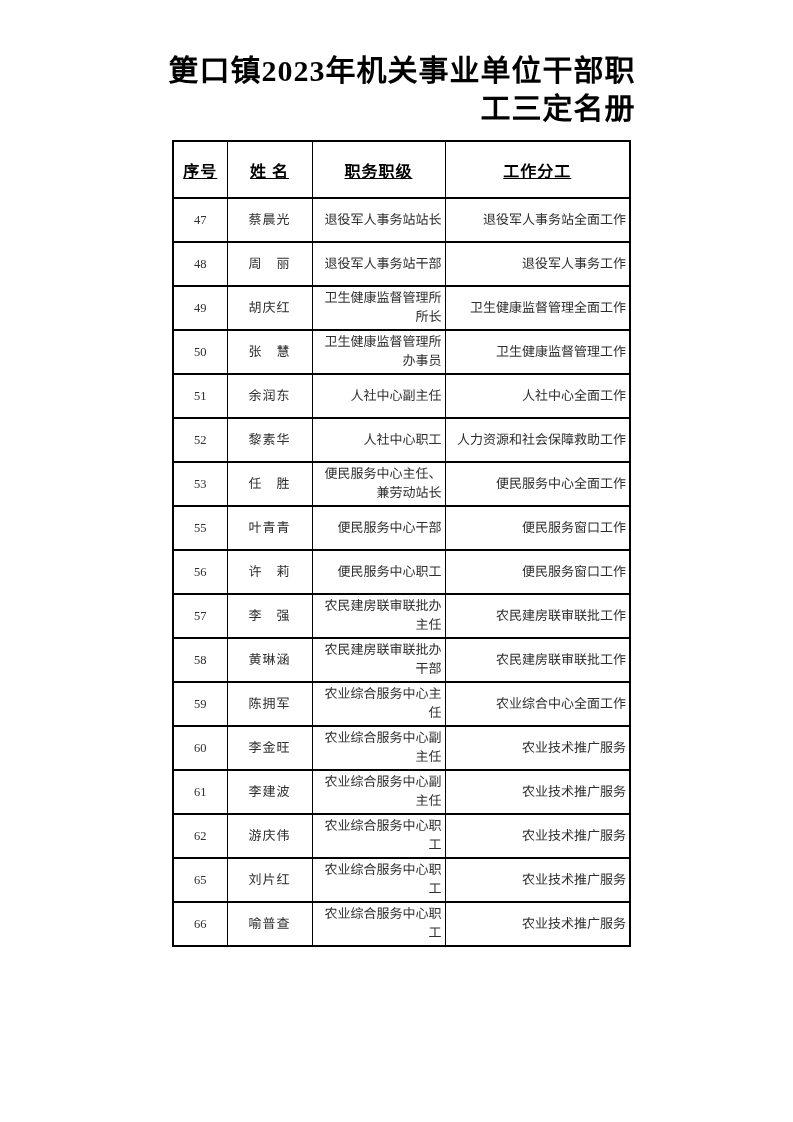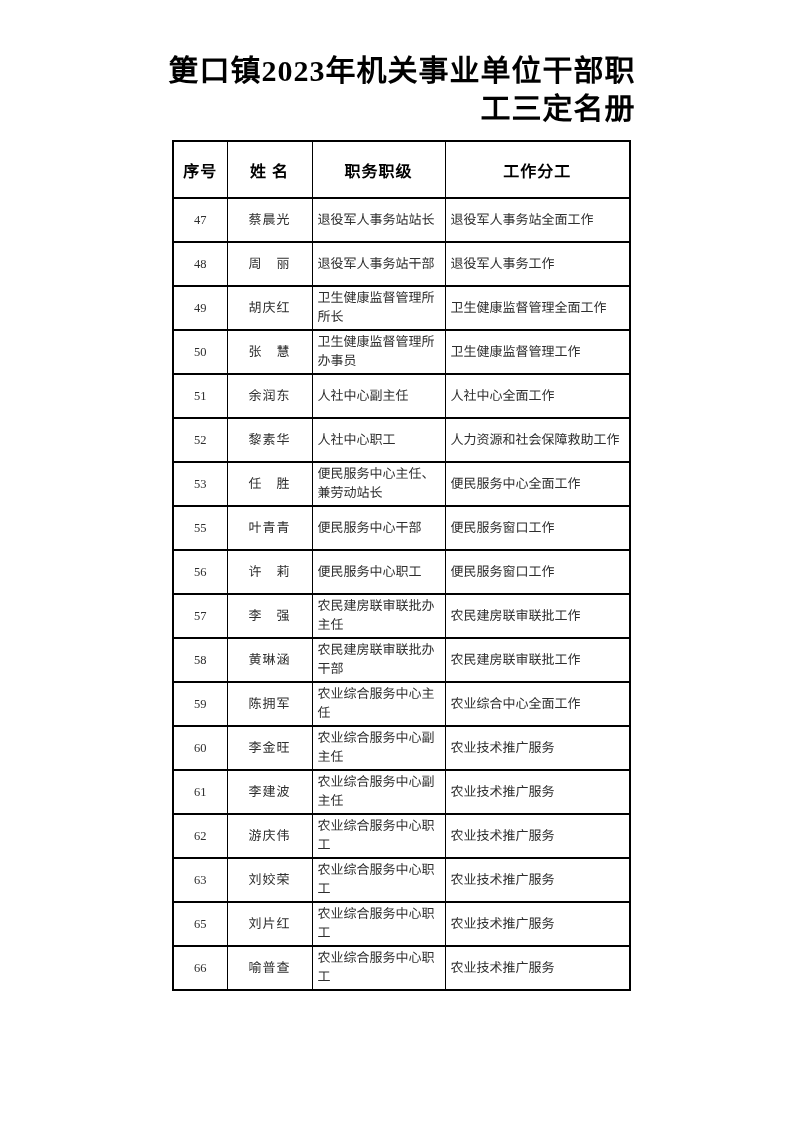--- a/index.html
+++ b/index.html
@@ -31,38 +31,38 @@
   }
   table.roster th, table.roster td {
     border-left: 1px solid #000;
     border-right: 1px solid #000;
     border-top: 2px solid #000;
     border-bottom: 2px solid #000;
     overflow: hidden;
     vertical-align: middle;
   }
   table.roster { border: 2px solid #000; }
-  thead tr { height: 57px; }
+  thead tr { height: 57px; text-decoration: underline; }
   tbody tr { height: 44px; }
   th {
     font-size: 16px;
     font-weight: bold;
     color: #000000;
     text-align: center;
     letter-spacing: 1px;
   }
   td {
     font-size: 13px;
     color: #2e2e2e;
     line-height: 1.45;
   }
   td.col-no   { text-align: center; font-size: 12.5px; }
   td.col-name { text-align: center; letter-spacing: 1px; }
   td.col-position, td.col-duty {
-    text-align: left;
+    text-align: right;
     padding: 2px 3px 2px 5px;
   }
 </style>
 </head>
 <body>
 
 <div class="page">
 
   <div class="doc-title">筻口镇2023年机关事业单位干部职工三定名册</div>
 
@@ -166,26 +166,20 @@
           <td class="col-position">农业综合服务中心副主任</td>
           <td class="col-duty">农业技术推广服务</td>
         </tr>
         <tr>
           <td class="col-no">62</td>
           <td class="col-name">游庆伟</td>
           <td class="col-position">农业综合服务中心职工</td>
           <td class="col-duty">农业技术推广服务</td>
         </tr>
         <tr>
-          <td class="col-no">63</td>
-          <td class="col-name">刘姣荣</td>
-          <td class="col-position">农业综合服务中心职工</td>
-          <td class="col-duty">农业技术推广服务</td>
-        </tr>
-        <tr>
           <td class="col-no">65</td>
           <td class="col-name">刘片红</td>
           <td class="col-position">农业综合服务中心职工</td>
           <td class="col-duty">农业技术推广服务</td>
         </tr>
         <tr>
           <td class="col-no">66</td>
           <td class="col-name">喻普查</td>
           <td class="col-position">农业综合服务中心职工</td>
           <td class="col-duty">农业技术推广服务</td>

